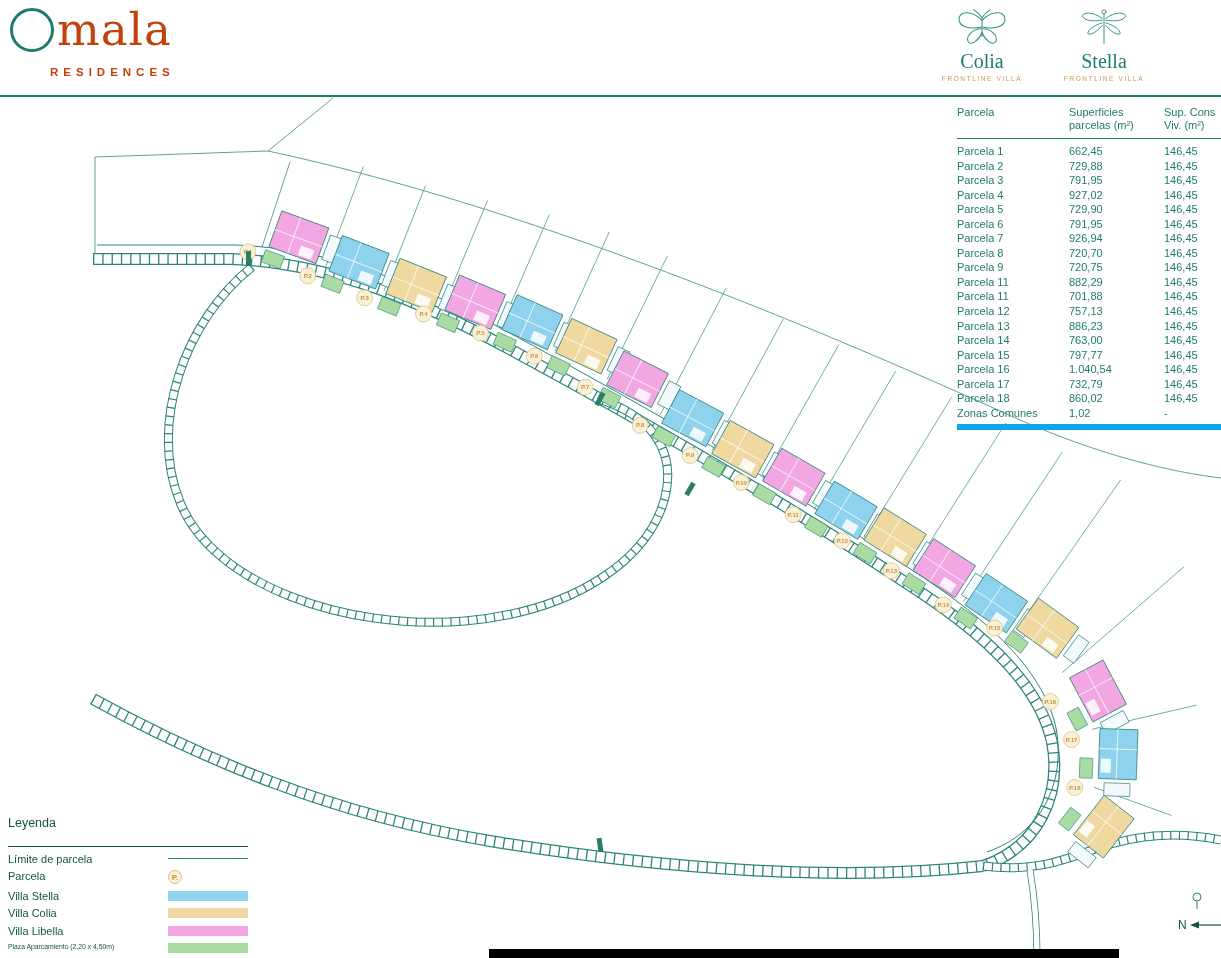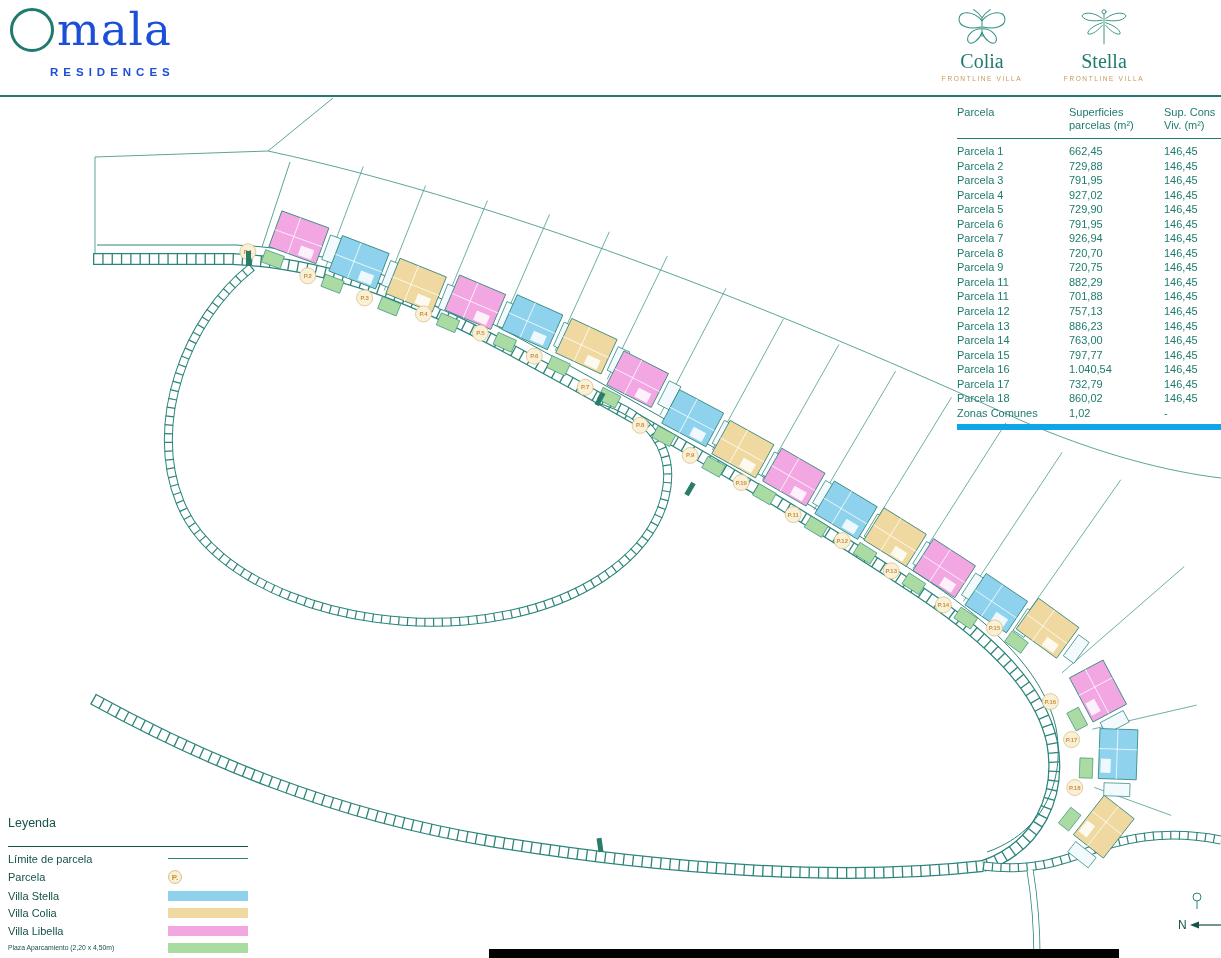--- a/index.html
+++ b/index.html
@@ -1,21 +1,21 @@
 <!DOCTYPE html>
 <html><head>
 <meta charset="utf-8">
 <style>
   *{margin:0;padding:0;box-sizing:border-box}
   html,body{background:#fff}
   body{font-family:"Liberation Sans",sans-serif}
   .page{position:relative;width:1221px;height:958px;overflow:hidden;background:#fff}
 
   
-  .logo{position:absolute;left:10px;top:6px;color:#1d4ed8;z-index:3}
+  .logo{position:absolute;left:10px;top:6px;color:#c2410c;z-index:3}
   .logo-row{display:flex;align-items:center}
   .logo-O{width:44px;height:44px;border:3px solid #1e7b6e;border-radius:50%;display:inline-block}
   .logo-text{font-family:"DejaVu Serif",serif;font-size:45px;line-height:48px;letter-spacing:1px;margin-left:3px}
   .logo-sub{font-size:11.5px;font-weight:bold;letter-spacing:5px;margin:12px 0 0 40px}
   .header-rule{position:absolute;left:0;top:95px;width:1221px;height:2px;background:#1e7b6e;z-index:3}
   .villa-types{position:absolute;left:928px;top:5px;display:flex;gap:14px;z-index:3}
   .villa-type{width:108px;text-align:center;color:#1e7b6e}
   .vt-icon{height:44px;display:block;margin:0 auto}
   .vt-name{font-family:Liberation Serif, serif;font-size:20px;margin-top:1px}
   .vt-tag{font-size:6.5px;letter-spacing:1.6px;color:#c59a57;margin-top:2px}
@@ -28,21 +28,21 @@
   .thead{display:flex;padding-bottom:6px;border-bottom:1px solid #1e7b6e;line-height:13px}
   .c1{width:112px}
   .c2{width:95px}
   .c3{width:57px}
   #table-rows{padding:5px 0 4px;border-bottom:6px solid #0ea5e9}
   .trow{display:flex;height:14.55px;line-height:14.55px;white-space:nowrap}
 
   
   .legend{position:absolute;left:8px;top:816px;width:240px;color:#155249;z-index:2}
   .ltitle{font-size:12.5px;padding-bottom:16px;border-bottom:1px solid #155249}
-  .litem{display:flex;align-items:center;margin-top:5.6px}
+  .litem{display:flex;margin-top:5.6px}
   .llabel{flex:1;font-size:11px}
   .litem.small .llabel{font-size:6.8px}
   .lsw{width:80px;display:flex;align-items:center}
   .lline{width:80px;border-top:1.2px solid #2c857a;display:inline-block}
   .lbadge{width:14px;height:14px;border-radius:50%;background:#f8f0d8;border:1px solid #ddc083;color:#d08f35;
           font-size:8px;font-weight:bold;display:flex;align-items:center;justify-content:center}
   .lbar{width:80px;height:10px;display:inline-block}
 
   .compass{position:absolute;left:1171px;top:886px;z-index:2}
   .scalebar{position:absolute;left:489px;top:949px;width:630px;height:9px;background:#000;z-index:2}

